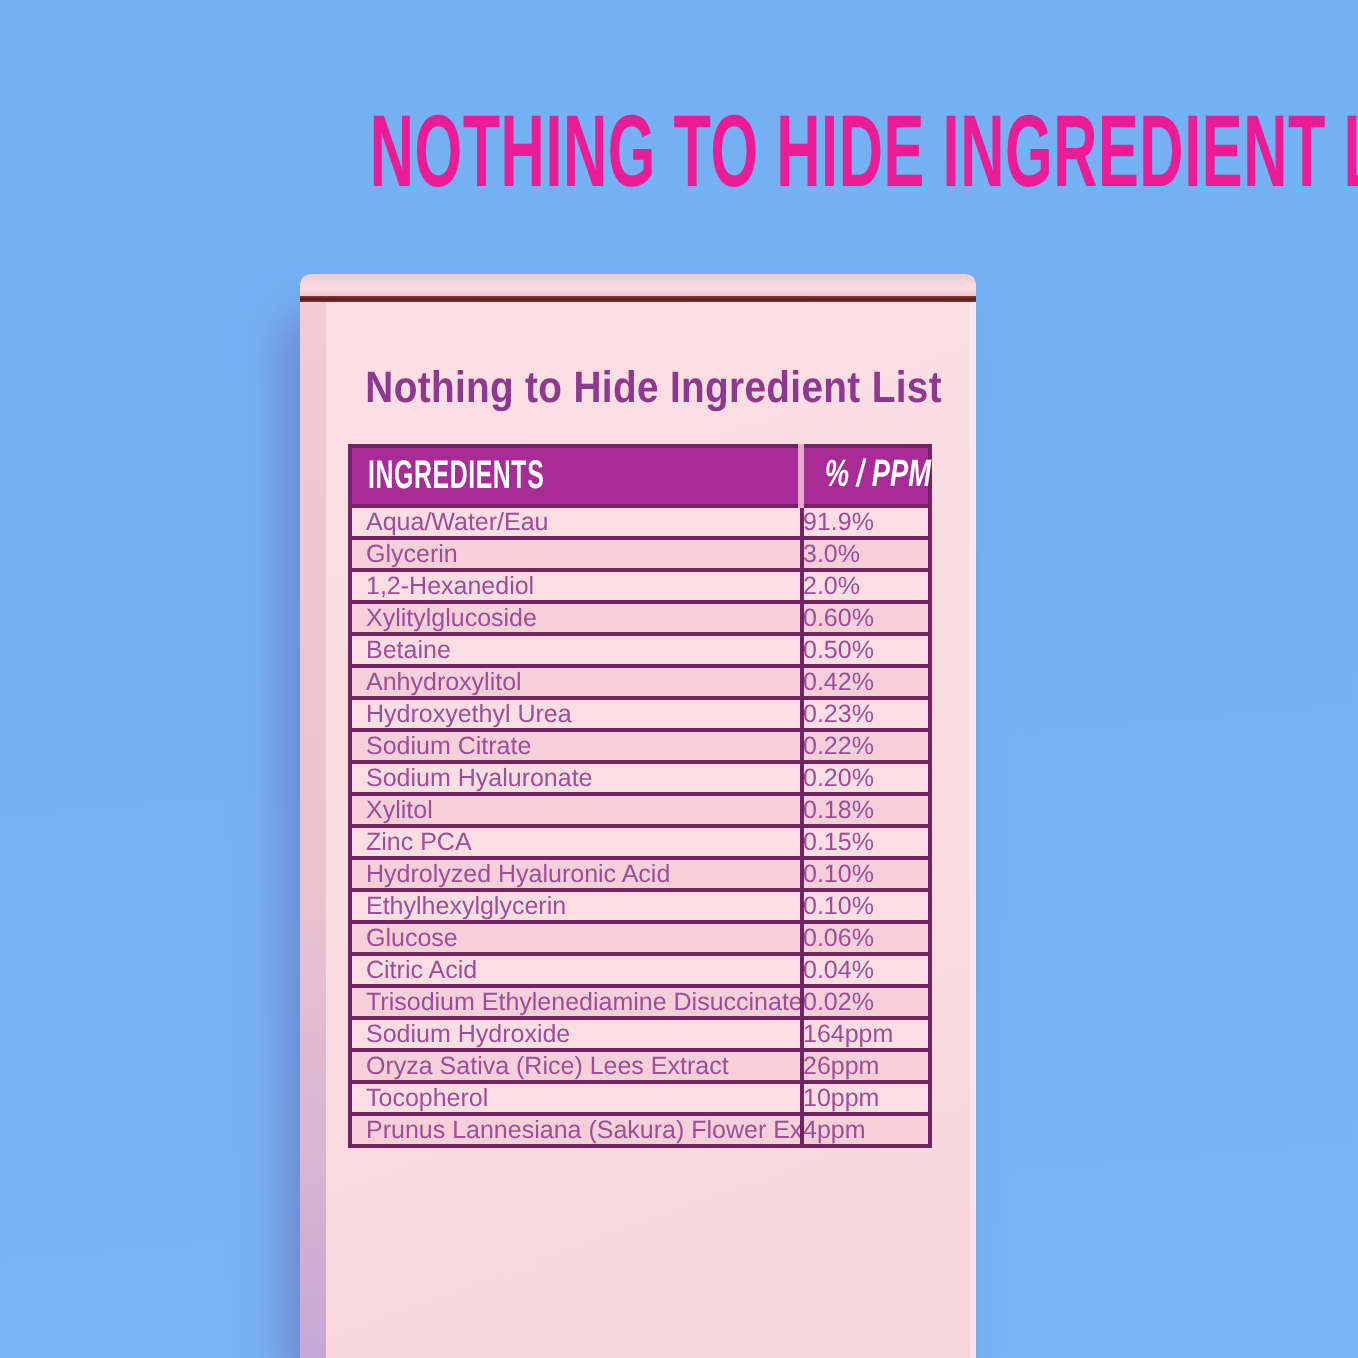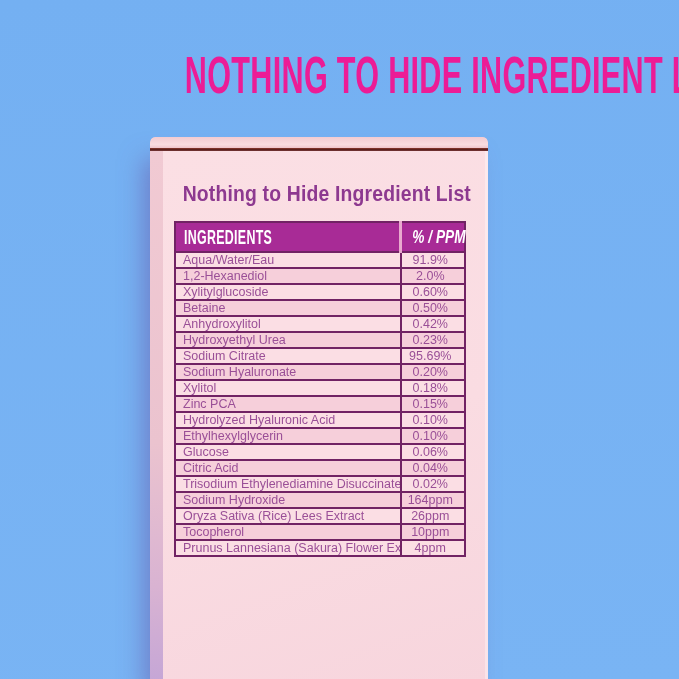--- a/index.html
+++ b/index.html
@@ -130,21 +130,21 @@
   .ing-table td {
     height: 14px;
     font-size: 12.5px;
     color: var(--row_text_purple, #9A4F97);
     padding: 0;
     white-space: nowrap;
     overflow: hidden;
     margin-left: 44px;
   }
   td.name  { padding-left: 7px; text-align: left; }
-  td.value { padding-right: 5px; text-align: center; }
+  td.value { padding-right: 5px; text-align: left; }
   .ing-table tbody tr:nth-child(odd)  td { background: var(--row_light, #FBDEE4); }
   .ing-table tbody tr:nth-child(even) td { background: var(--row_dark, #F6CFDA); }
 
   
   .box-note {
     margin: 10px 0 0 12px;
     width: 302px;
     font-size: 12.5px;
     line-height: 16px;
     color: var(--note_purple, #A15F9F);
@@ -181,20 +181,24 @@
                 <span class="condense">% / PPM</span>
               </th>
             </tr>
           </thead>
           <tbody>
               <tr>
     <td class="name">Aqua/Water/Eau</td>
     <td class="value">91.9%</td>
   </tr>
               <tr>
+    <td class="name">Glycerin</td>
+    <td class="value">3.0%</td>
+  </tr>
+              <tr>
     <td class="name">1,2-Hexanediol</td>
     <td class="value">2.0%</td>
   </tr>
               <tr>
     <td class="name">Xylitylglucoside</td>
     <td class="value">0.60%</td>
   </tr>
               <tr>
     <td class="name">Betaine</td>
     <td class="value">0.50%</td>
@@ -202,21 +206,21 @@
               <tr>
     <td class="name">Anhydroxylitol</td>
     <td class="value">0.42%</td>
   </tr>
               <tr>
     <td class="name">Hydroxyethyl Urea</td>
     <td class="value">0.23%</td>
   </tr>
               <tr>
     <td class="name">Sodium Citrate</td>
-    <td class="value">95.69%</td>
+    <td class="value">0.22%</td>
   </tr>
               <tr>
     <td class="name">Sodium Hyaluronate</td>
     <td class="value">0.20%</td>
   </tr>
               <tr>
     <td class="name">Xylitol</td>
     <td class="value">0.18%</td>
   </tr>
               <tr>

